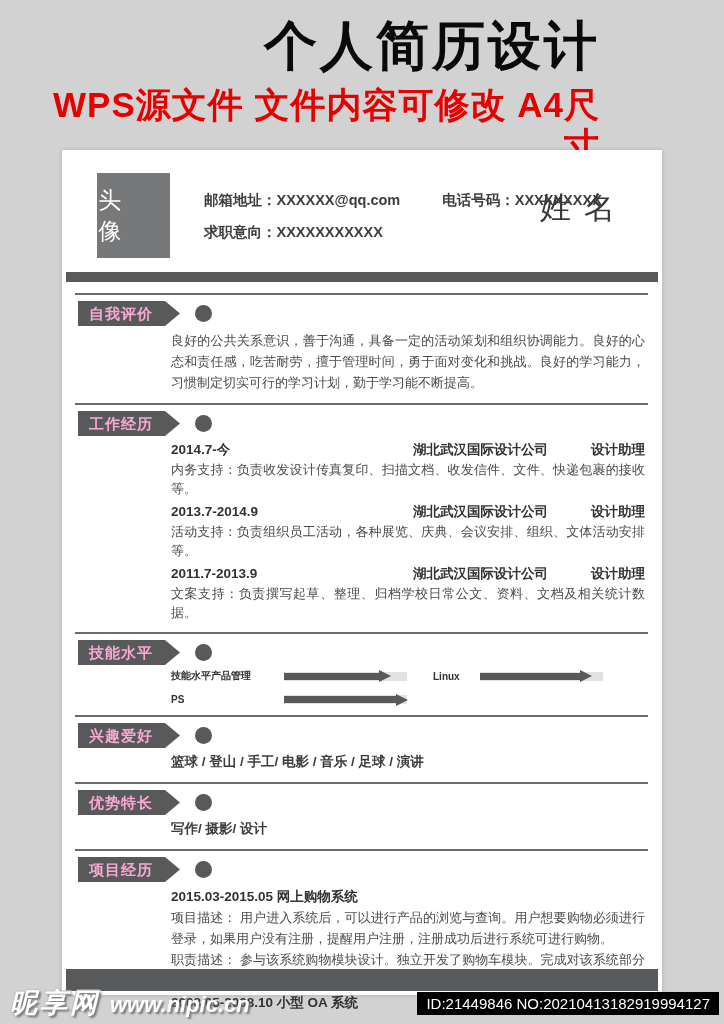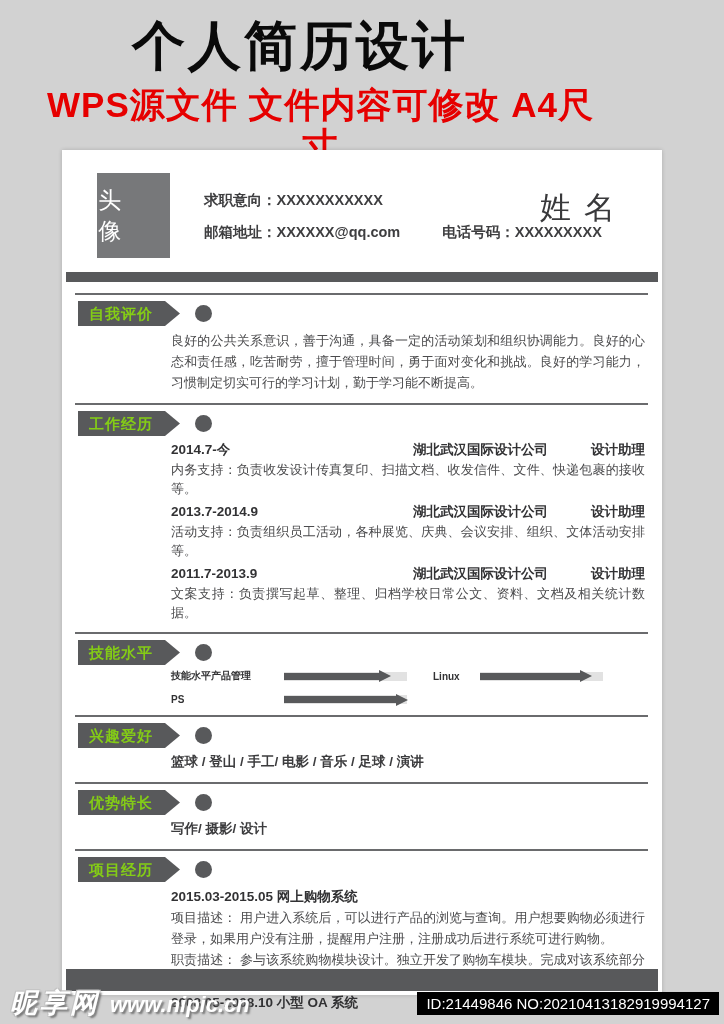--- a/index.html
+++ b/index.html
@@ -5,21 +5,21 @@
   html,body{margin:0;padding:0;}
   body{
     width:724px;height:1024px;overflow:hidden;
     background:#d2d2d2;
     font-family:"Liberation Sans","DejaVu Sans",sans-serif;
     position:relative;
   }
   .stage{position:absolute;inset:0;}
 
   
-  .banner{position:absolute;top:0;left:0;width:600px;text-align:center;}
+  .banner{position:absolute;top:0;left:0;width:600px;text-align:right;}
   .banner-title{
     margin-top:16px;font-size:53px;font-weight:900;color:#0a0a0a;
     letter-spacing:3px;line-height:60px;
   }
   .banner-sub{
     margin-top:9px;font-size:35px;font-weight:600;color:#e60000;
     letter-spacing:1px;line-height:40px;padding-left:41px;
   }
 
   
@@ -44,21 +44,21 @@
     position:absolute;right:34px;top:37px;font-size:31px;color:#39393b;
     letter-spacing:13px;font-weight:500;white-space:nowrap;
   }
   .divider-bar{margin:0 4px;height:10px;background:#58595b;}
 
   
   .sections{padding-top:1px;}
   .sec-line{height:2px;background:#6a6b6d;margin:10px 14px 0 13px;}
   .sec-head{display:flex;align-items:center;margin:6px 0 4px 16px;height:25px;}
   .pennant{
-    background:#58595b;color:#84cc16;font-size:15px;font-weight:bold;
+    background:#58595b;color:#f9a8d4;font-size:15px;font-weight:bold;
     line-height:25px;letter-spacing:1px;padding:0 27px 0 11px;
     clip-path:polygon(0 0, calc(100% - 15px) 0, 100% 50%, calc(100% - 15px) 100%, 0 100%);
   }
   .bullet{width:17px;height:17px;border-radius:50%;background:#58595b;margin-left:15px;flex:0 0 auto;}
   .sec-content{margin:0 17px 6px 109px;font-size:13px;color:#4b4b4d;}
   .para{line-height:21px;text-align:justify;margin:0;}
 
   
   .work-item{margin-bottom:1px;}
   .work-trow{display:flex;align-items:center;font-size:13.5px;font-weight:bold;color:#323234;line-height:19px;}
@@ -114,25 +114,25 @@
   </div>
 
   <div class="paper">
 
     <div class="resume-header">
       <div class="avatar">
         <div class="avatar-text">头像</div>
       </div>
       <div class="contact">
         <div class="contact-row">
-          <span>求职意向：</span><span>XXXXXXXXXXX</span>
-        </div>
-        <div class="contact-row">
           <span>邮箱地址：</span><span>XXXXXX@qq.com</span>
           <span class="phone-group">电话号码：</span><span>XXXXXXXXX</span>
+        </div>
+        <div class="contact-row">
+          <span>求职意向：</span><span>XXXXXXXXXXX</span>
         </div>
       </div>
       <div class="name">姓名</div>
     </div>
 
     <div class="divider-bar"></div>
 
     <div class="sections">
 
       <div>

